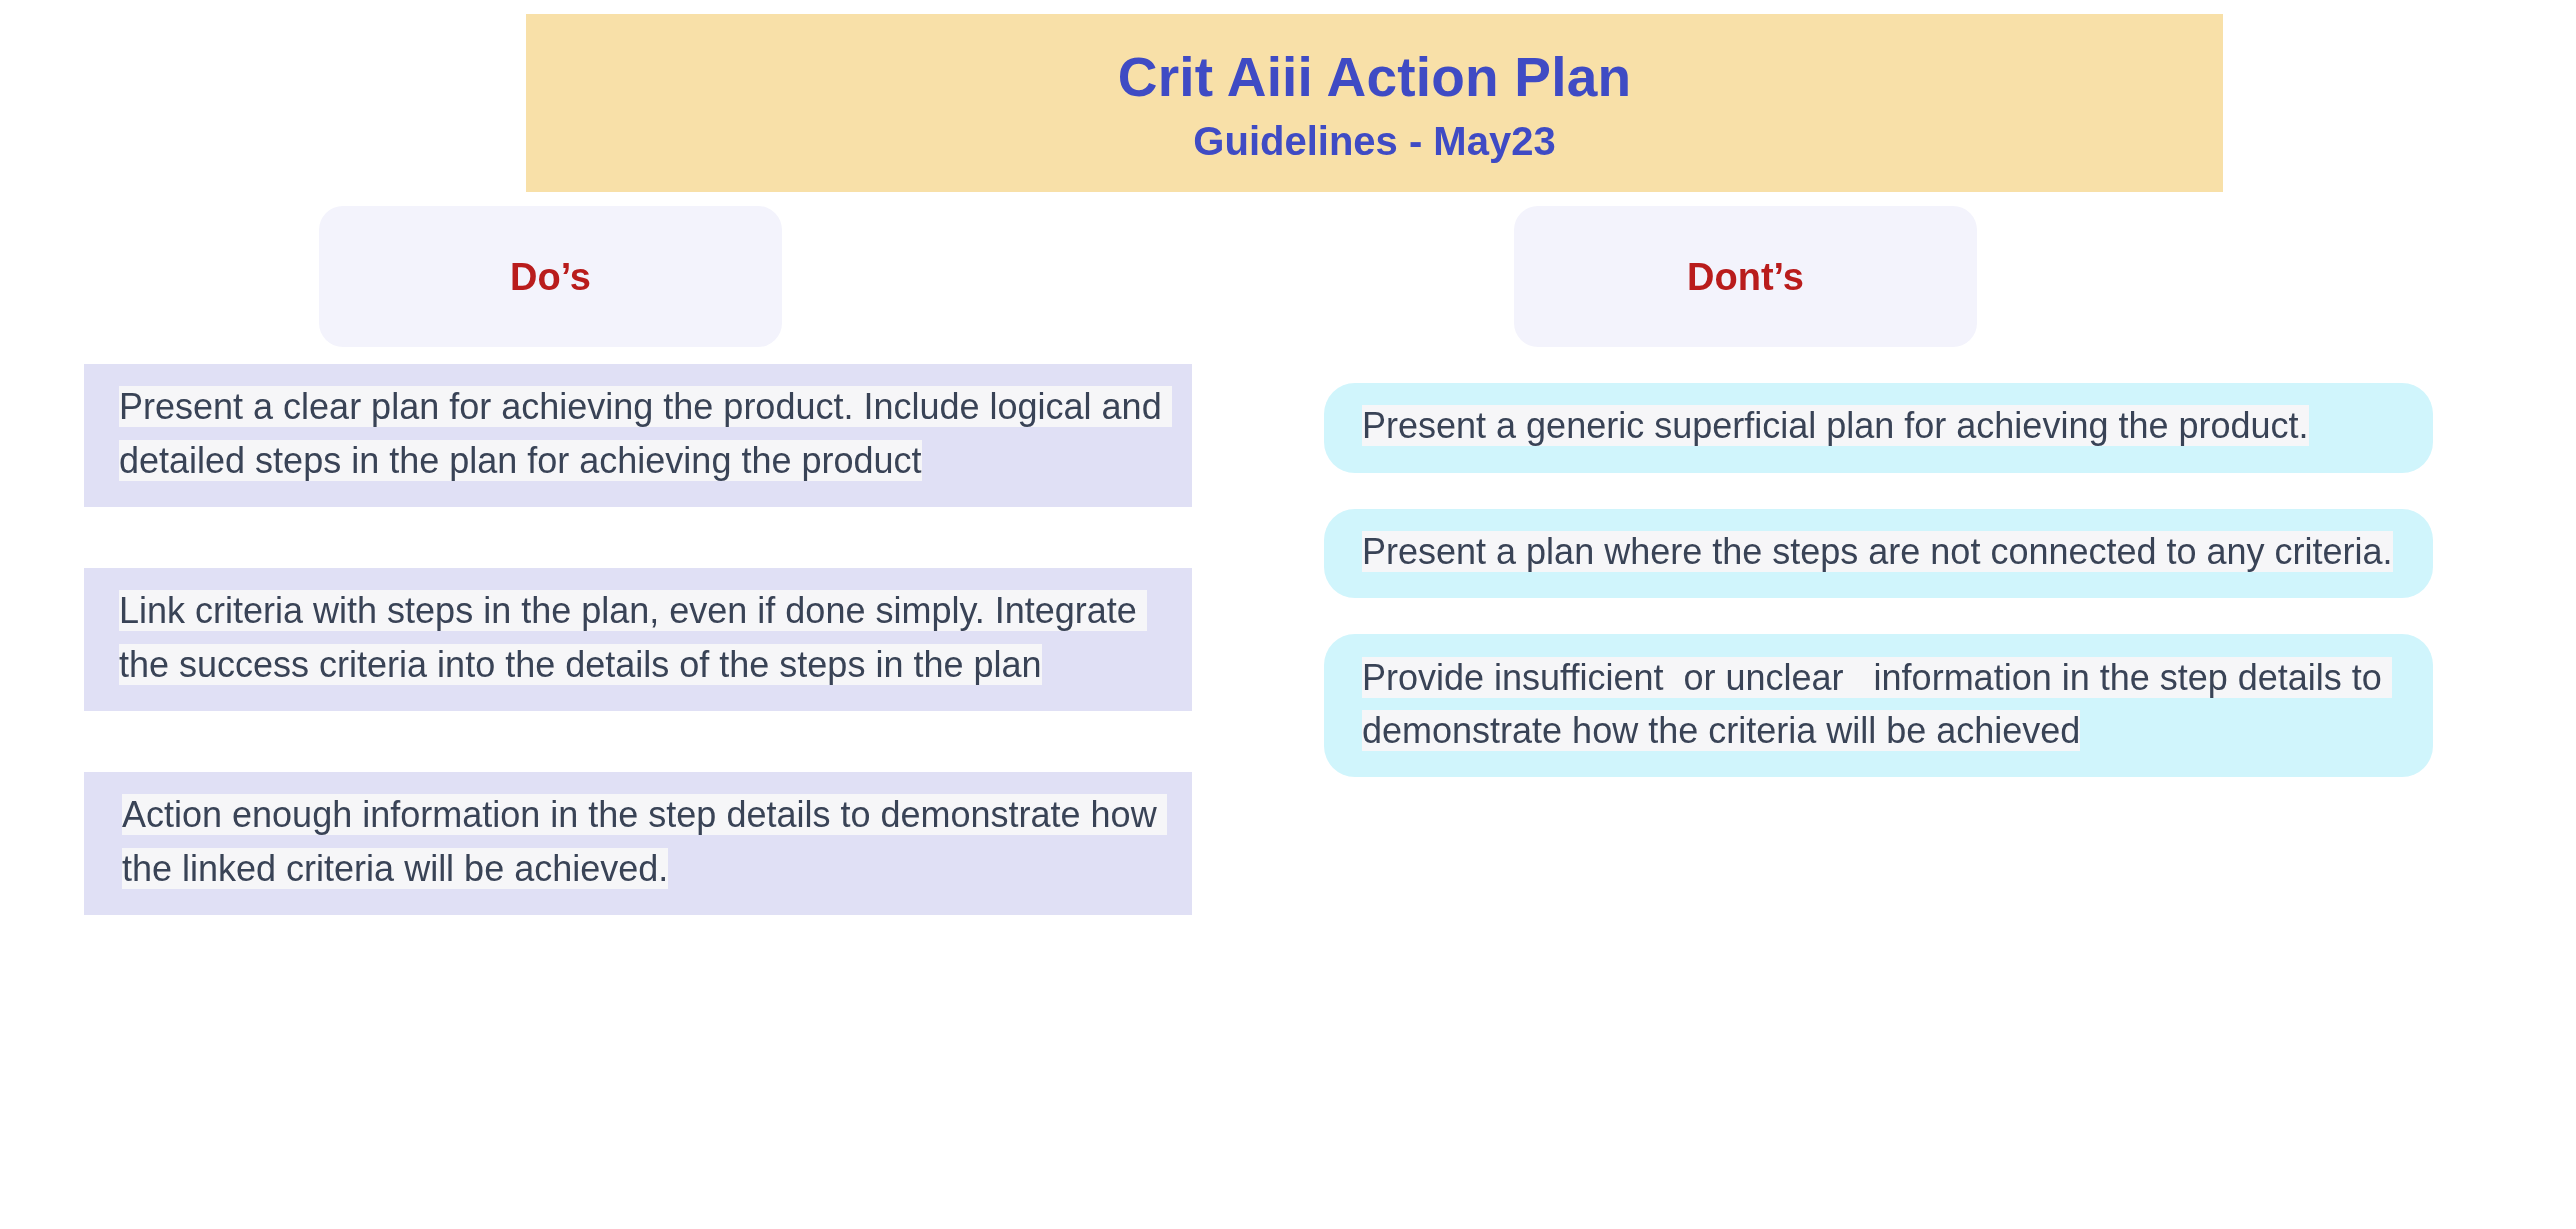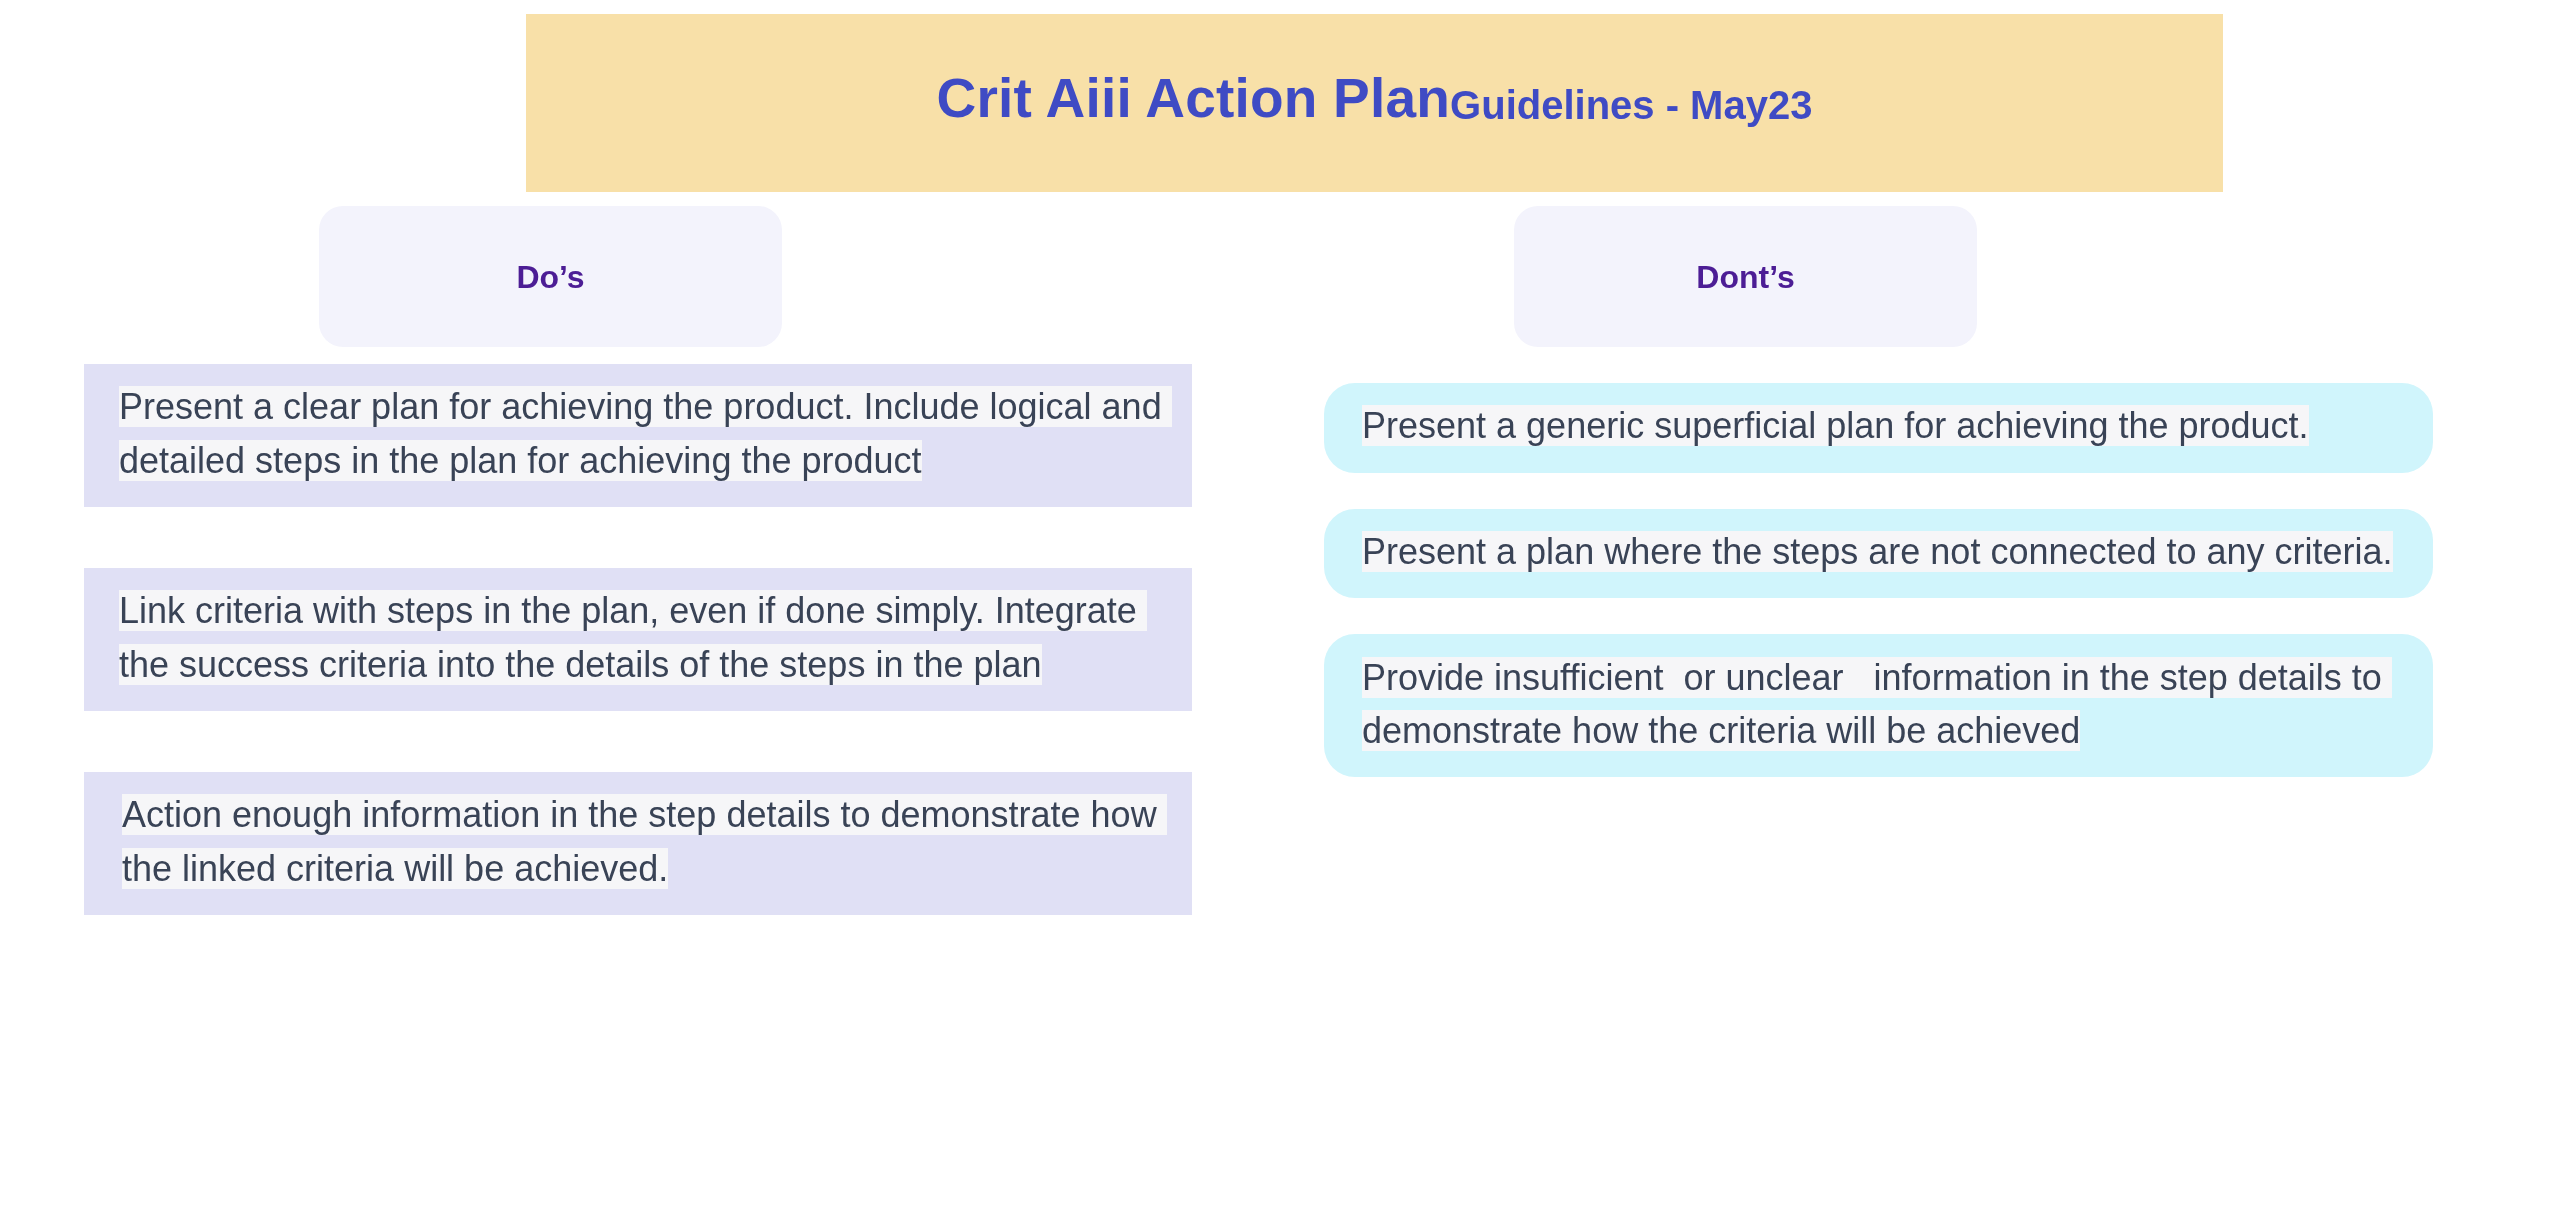--- a/index.html
+++ b/index.html
@@ -18,21 +18,21 @@
 
   
   #header-banner {
     position: absolute;
     left: 526px;
     top: 13.7px;
     width: 1697px;
     height: 178px;
     background: #f8e0a8;
     display: flex;
-    flex-direction: row;
+    flex-direction: column;
     align-items: center;
     justify-content: center;
     box-sizing: border-box;
     padding-top: 5.5px;
   }
   #header-title {
     color: #3f4bc4;
     font-size: 55px;
     font-weight: bold;
     line-height: 1.05;
@@ -54,22 +54,22 @@
     position: absolute;
     top: 206px;
     height: 141px;
     background: #f3f3fc;
     border-radius: 24px;
     display: flex;
     align-items: center;
     justify-content: center;
   }
   .column-pill-label {
-    color: #4c1d95;
-    font-size: 32px;
+    color: #b91c1c;
+    font-size: 38px;
     font-weight: bold;
     line-height: 1;
     text-align: right;
   }
   #dos-pill  { left: 319px;  width: 463px; }
   #donts-pill{ left: 1514px; width: 463px; }
 
   
   #dos-column {
     position: absolute;

